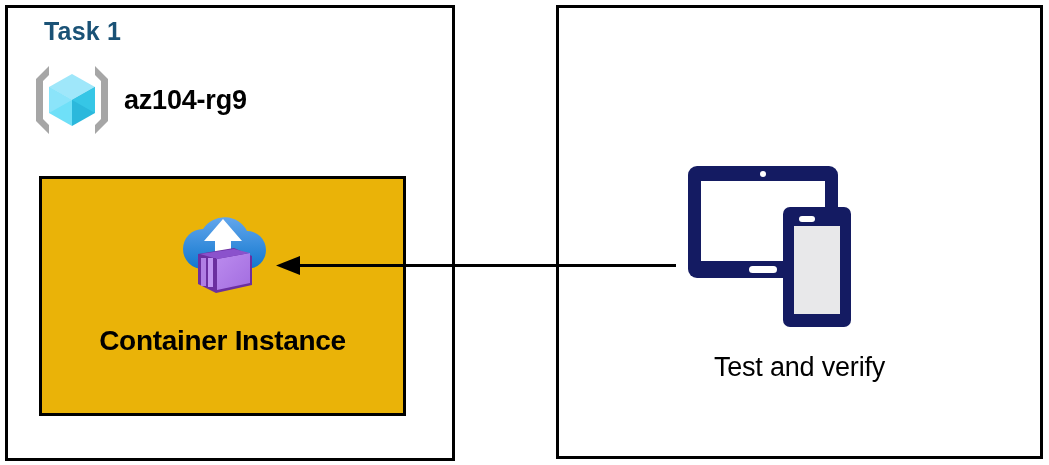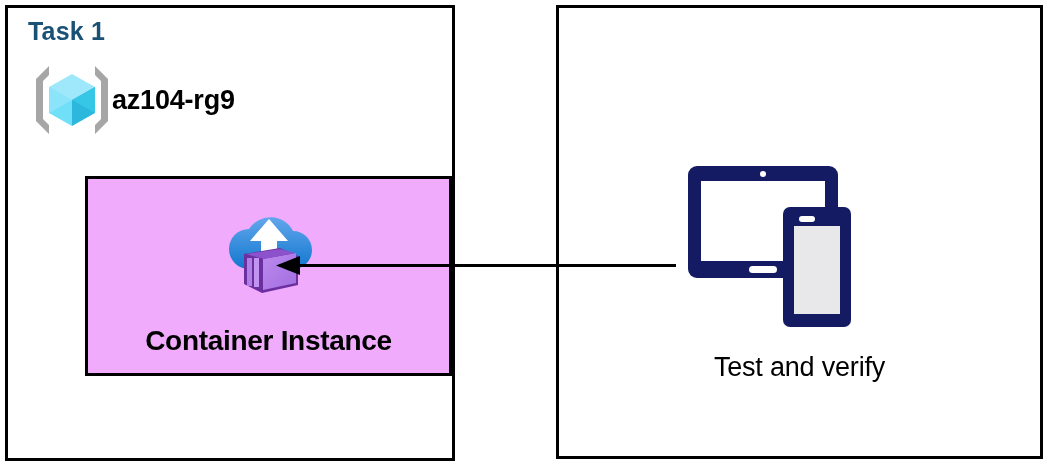--- a/index.html
+++ b/index.html
@@ -28,53 +28,53 @@
   #panel-task1 { left: 5px;   top: 5px; width: 450px; height: 456px; }
   #panel-task2 { left: 556px; top: 5px; width: 487px; height: 454px; }
 
   .task-title {
     position: absolute;
     font-size: 25px;
     font-weight: bold;
     color: #1A5276;
     letter-spacing: 0.2px;
     white-space: nowrap;
+    margin-left: 16px;
   }
   #title-task1 { left: 28px; top: 17px; }
   #title-task2 { left: 584px; top: 17px; }
 
   
   #rg-row {
     position: absolute;
     left: 32px;
     top: 62px;
     display: flex;
     align-items: center;
-    gap: 0;
+    gap: 12px;
   }
   #rg-icon { width: 80px; height: 76px; display: block; }
   #rg-label {
     font-size: 27px;
     font-weight: bold;
     color: #000000;
     white-space: nowrap;
     letter-spacing: -0.2px;
   }
 
   
   #aci-box {
     position: absolute;
     left: 39px;
     top: 176px;
     width: 367px;
-    height: 200px;
-    background: #f0abfc;
+    height: 240px;
+    background: #eab308;
     border: 3px solid #000000;
     box-sizing: border-box;
-    margin-left: 46px;
   }
   #aci-icon {
     position: absolute;
     left: 50%;
     top: 18px;
     transform: translateX(-50%);
     width: 100px;
     height: 100px;
     display: block;
   }

